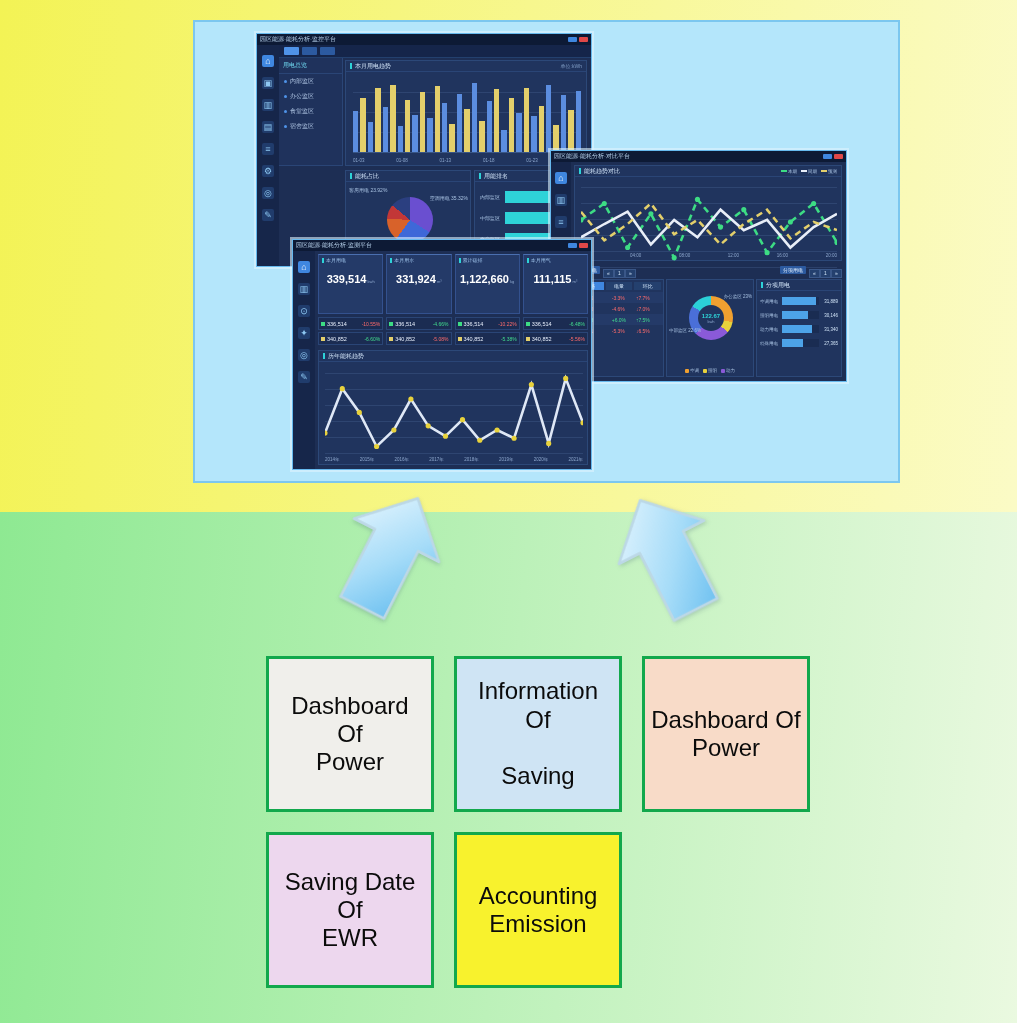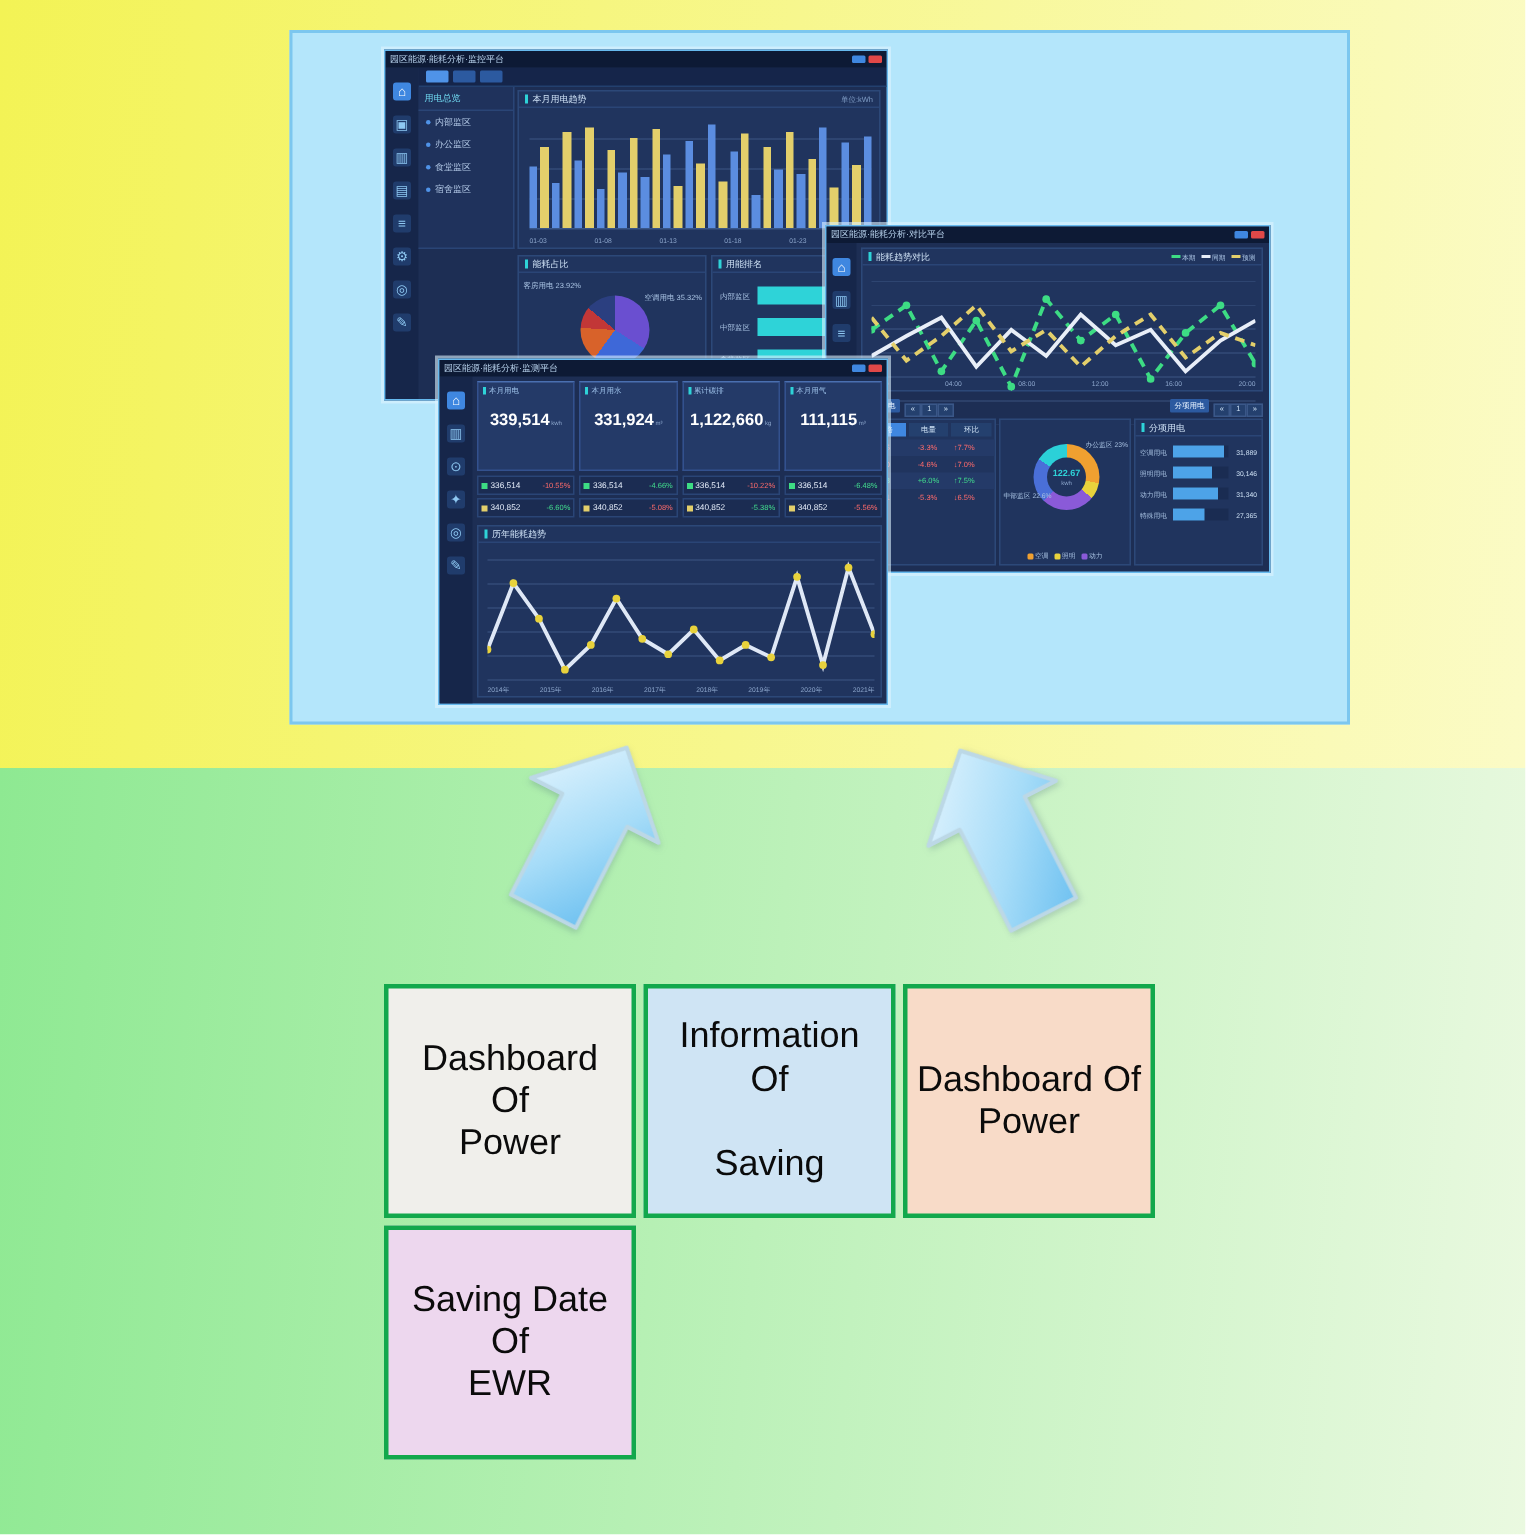--- a/index.html
+++ b/index.html
@@ -117,21 +117,21 @@
   .mb.green{color:#42dd8e}
   .pC-trend{left:25px;top:110px;right:3px;bottom:4px}
   .xlab-c{left:6px;right:4px}
 
   
   .arrow{position:absolute;width:100px;height:126px;filter:drop-shadow(1px 2px 2px rgba(60,90,110,.25))}
   .arrow-left{left:340px;top:490px;transform:rotate(27deg)}
   .arrow-right{left:618px;top:492px;transform:rotate(-27deg)}
 
   
-  .grid{position:absolute;left:256px;top:656px;display:grid;grid-template-columns:repeat(3,168px);grid-auto-rows:156px;gap:5px}
+  .grid{position:absolute;left:266px;top:656px;display:grid;grid-template-columns:repeat(3,168px);grid-auto-rows:156px;gap:20px}
   .gcell{border:3px solid #12a84c;display:flex;align-items:center;justify-content:center;text-align:center}
   .cell-label{font-size:24px;color:#0b0b0b;white-space:pre-line;line-height:1.18}
 </style>
 </head>
 <body>
 
 <div class="stage">
   <div class="bg-top" style="background: linear-gradient(95deg, rgb(243, 243, 85), rgb(251, 251, 198));"></div>
   <div class="bg-bottom" style="background: linear-gradient(95deg, rgb(142, 233, 146), rgb(234, 249, 224));"></div>
 
@@ -560,14 +560,18 @@
     </div>
     <div class="gcell" style="background: rgb(248, 219, 200); border-color: rgb(18, 168, 76);">
       <span class="cell-label">Dashboard Of
 Power</span>
     </div>
     <div class="gcell" style="background: rgb(237, 215, 238); border-color: rgb(18, 168, 76);">
       <span class="cell-label">Saving Date
 Of
 EWR</span>
     </div>
+    <div class="gcell" style="background: rgb(248, 242, 45); border-color: rgb(18, 168, 76);">
+      <span class="cell-label">Accounting
+Emission</span>
+    </div>
   </div>
 </div>
 
 </body></html>

